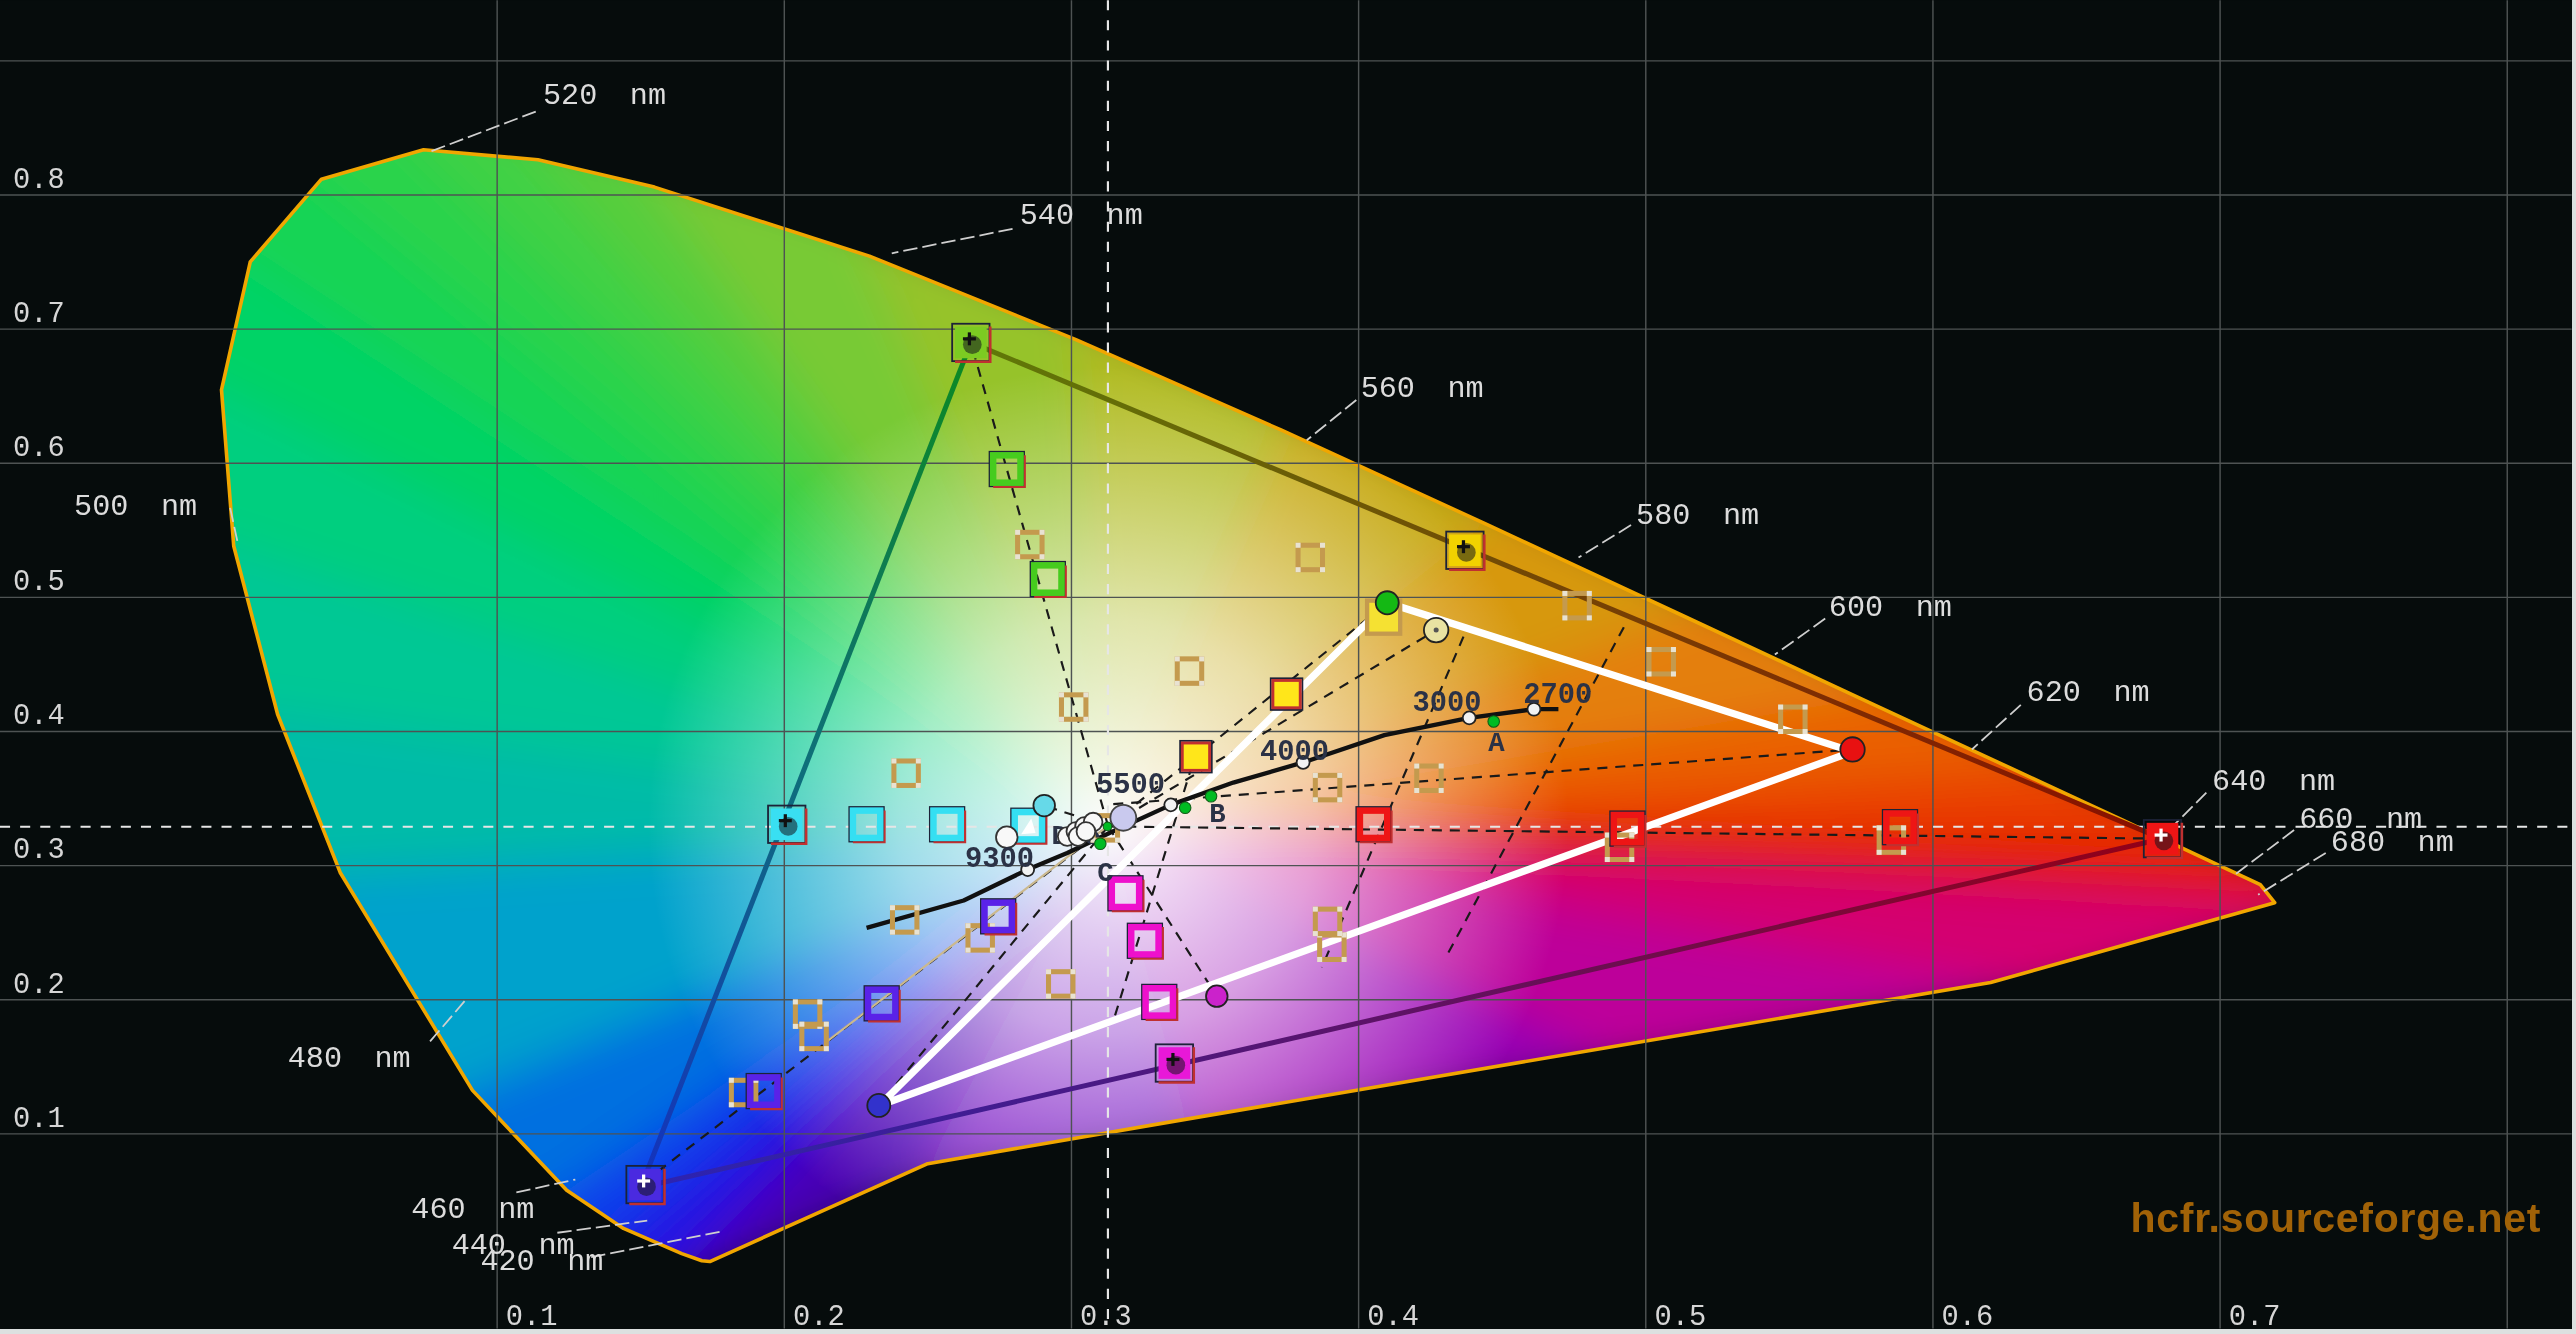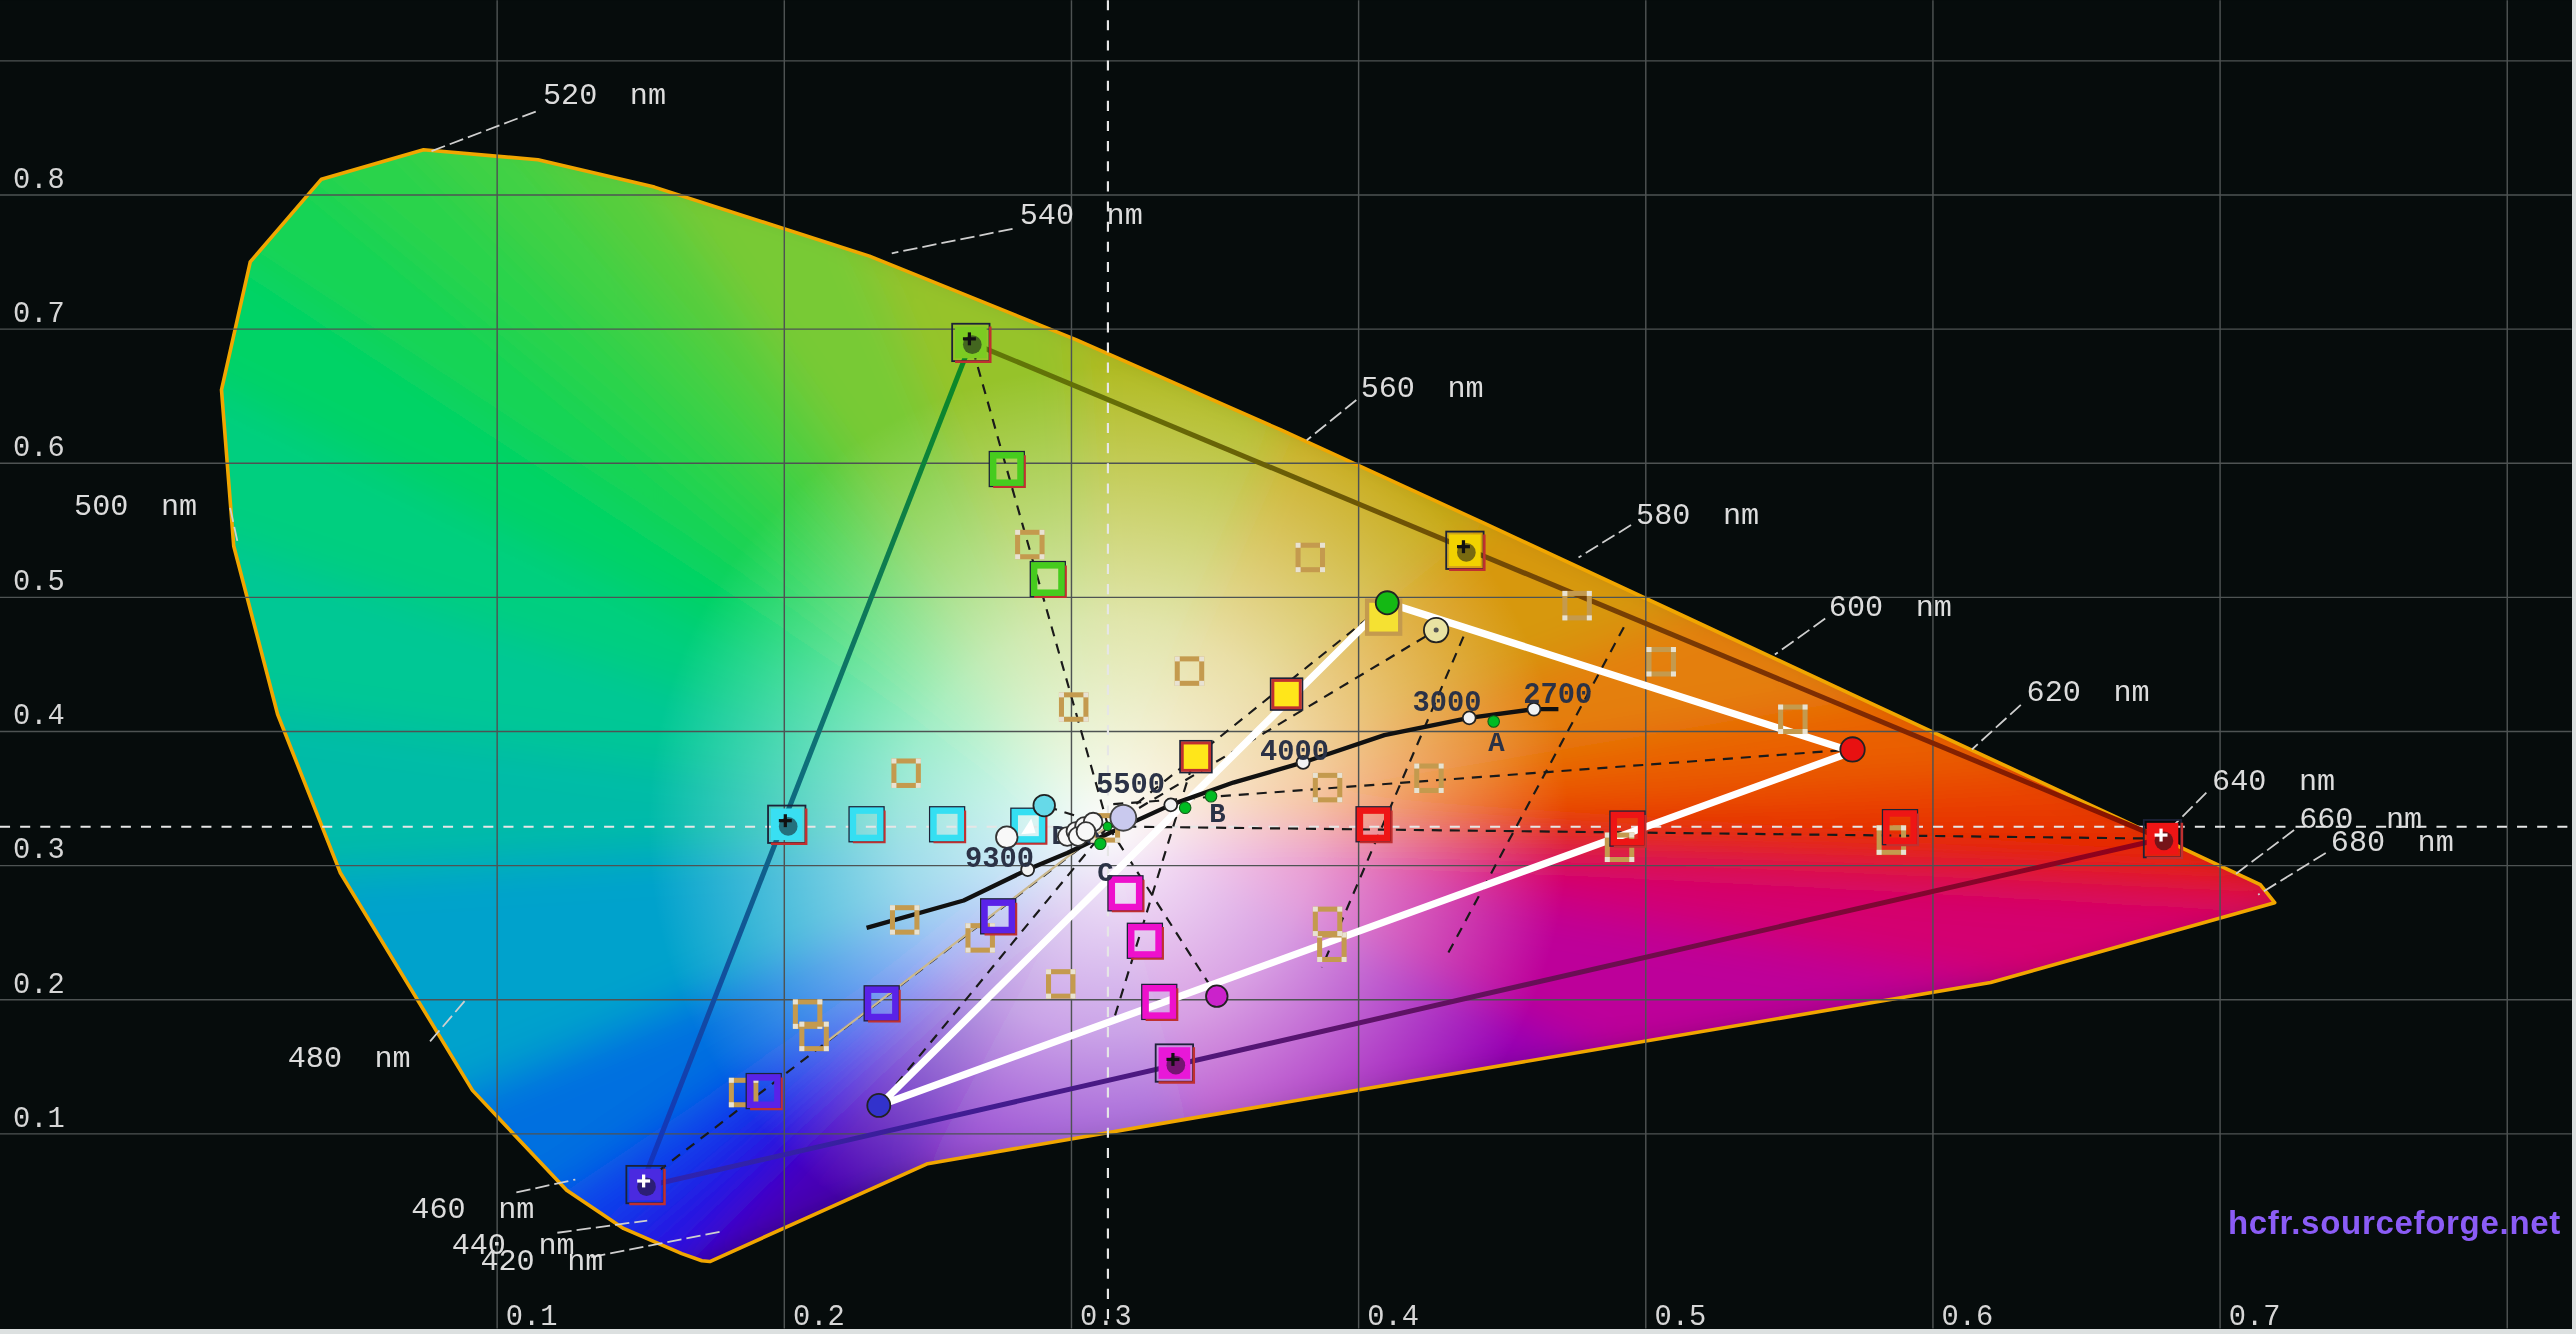--- a/index.html
+++ b/index.html
@@ -1,21 +1,21 @@
 <!DOCTYPE html>
 <html style="font-size:11.5px"><head>
 <meta charset="utf-8">
 <style>
   html,body{margin:0;padding:0;background:#060c0c;}
   #stage{position:relative;width:2576px;height:1335px;background:#060c0c;overflow:hidden;
          font-family:"Liberation Mono","DejaVu Sans Mono",monospace;}
   #plot{position:absolute;left:0;top:0;}
-  #watermark{position:absolute;right:15px;bottom:93px;color:#8b5cf6;
+  #watermark{position:absolute;right:35px;bottom:93px;color:#a16207;
              font-family:"Liberation Sans","DejaVu Sans",sans-serif;
-             font-weight:bold;font-size:33px;letter-spacing:0.7px;}
+             font-weight:bold;font-size:41px;letter-spacing:0.7px;}
   .strip-bottom{position:absolute;left:0;bottom:0;width:100%;height:6.5px;background:#dce0e0;}
   .strip-right{position:absolute;right:0;top:0;width:4.3px;height:100%;background:#dce0e0;}
   text{font-family:"Liberation Mono","DejaVu Sans Mono",monospace;}
 </style>
 </head>
 <body>
 
 <div id="stage">
   <svg id="plot" width="2576" height="1335" viewBox="0 0 3582 1856">
       <defs>

